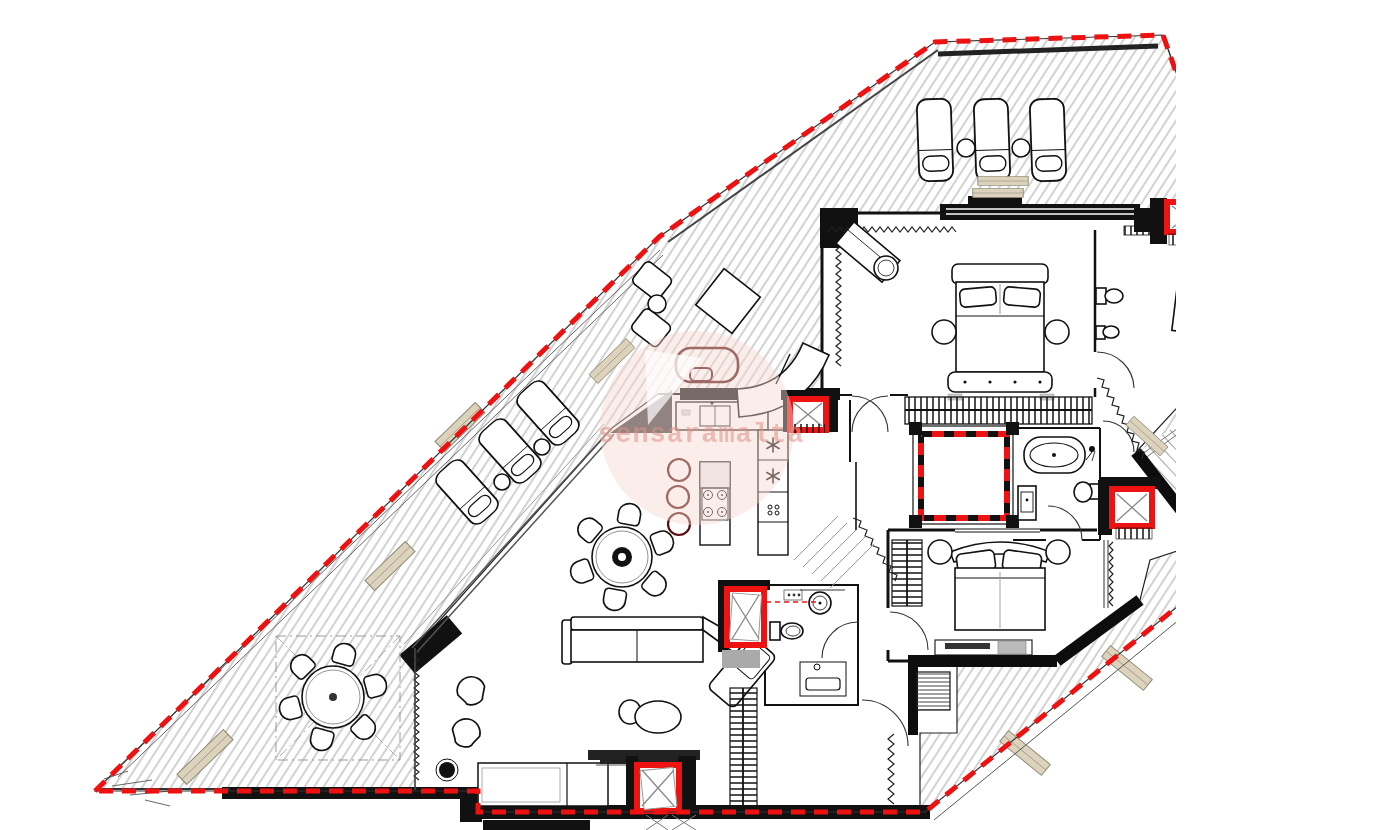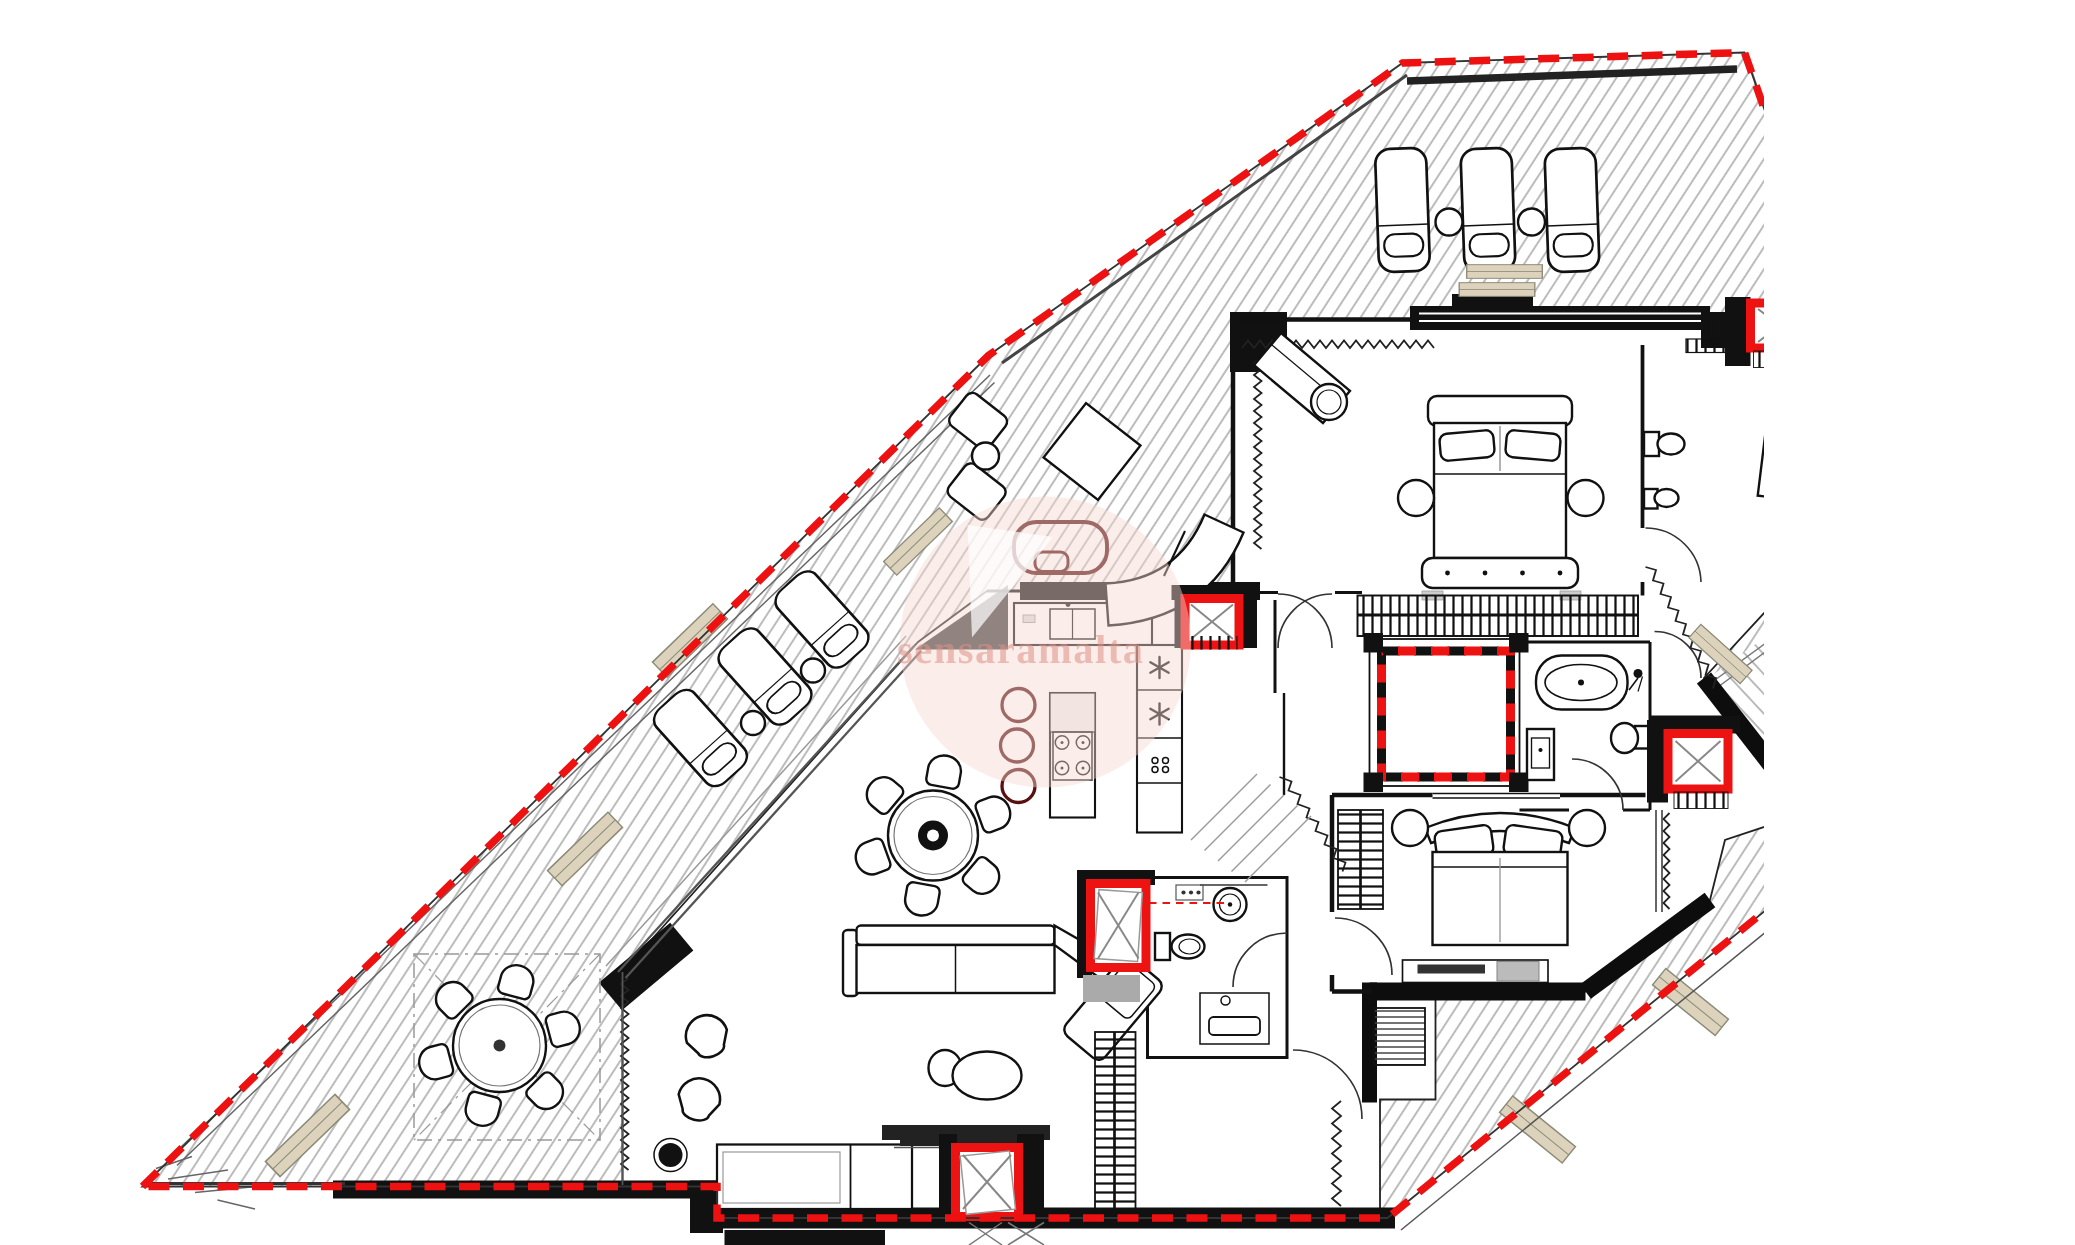--- a/index.html
+++ b/index.html
@@ -1,18 +1,18 @@
 <!DOCTYPE html>
 <html style="--boundary-red: #ed1111; --shaft-red: #ee1313; --wall-black: #111111; --hatch-gray: #9b9b9b; --planter-fill: #ddd3bd; --planter-stroke: #8b8b78; --watermark-pink: #f4d6d0; --watermark-text: #e09287; --accent-darkred: #5a1010;"><head>
 <meta charset="utf-8">
 <title>Floor Plan</title>
 <style>
   html,body{margin:0;padding:0;background:#ffffff;}
   #stage{position:relative;width:1176px;height:830px;background:#fff;overflow:hidden;
-         font-family:Liberation Serif, serif;}
+         font-family:Liberation Mono, monospace;}
   svg{display:block}
   .redline{stroke:var(--boundary-red,#e11);}
   .shaftline{stroke:var(--shaft-red,#e11);}
   .hl{stroke:var(--hatch-gray,#9b9b9b);}
   .planter{fill:var(--planter-fill,#ddd3bd);stroke:var(--planter-stroke,#8b8b78);stroke-width:1;}
   .wm-circle{fill:var(--watermark-pink,#f3d2cc);}
   .wm-text{fill:var(--watermark-text,#e09287);font-weight:bold;font-size:27px;letter-spacing:1px;}
   .furn{fill:#fff;stroke:#111;stroke-width:1.6;}
   .thin{stroke:#333;stroke-width:1;fill:none;}
   .arc{stroke:#333;stroke-width:1.1;fill:none;}

